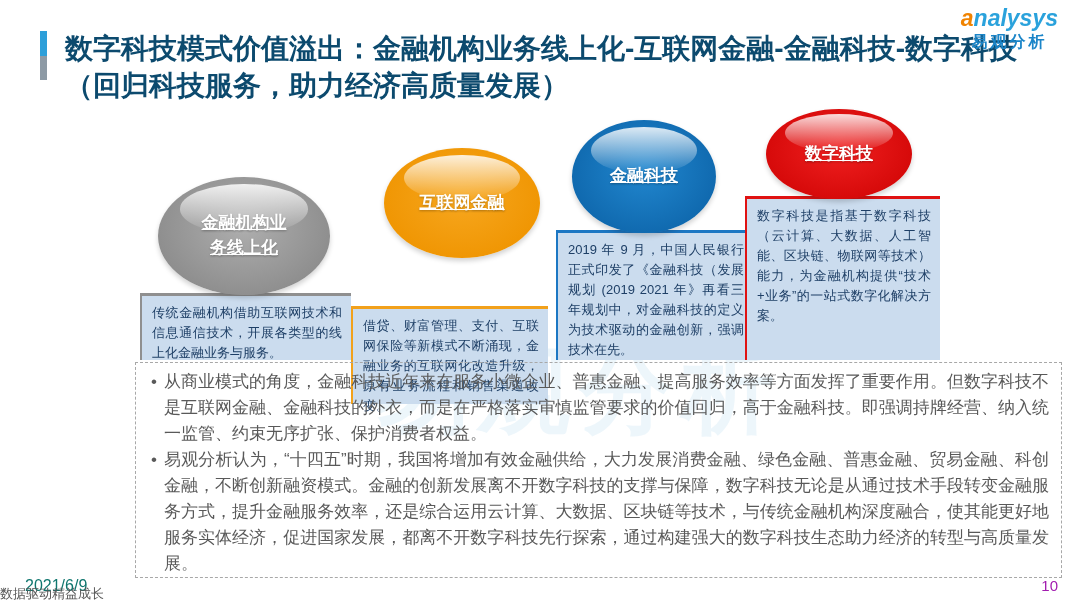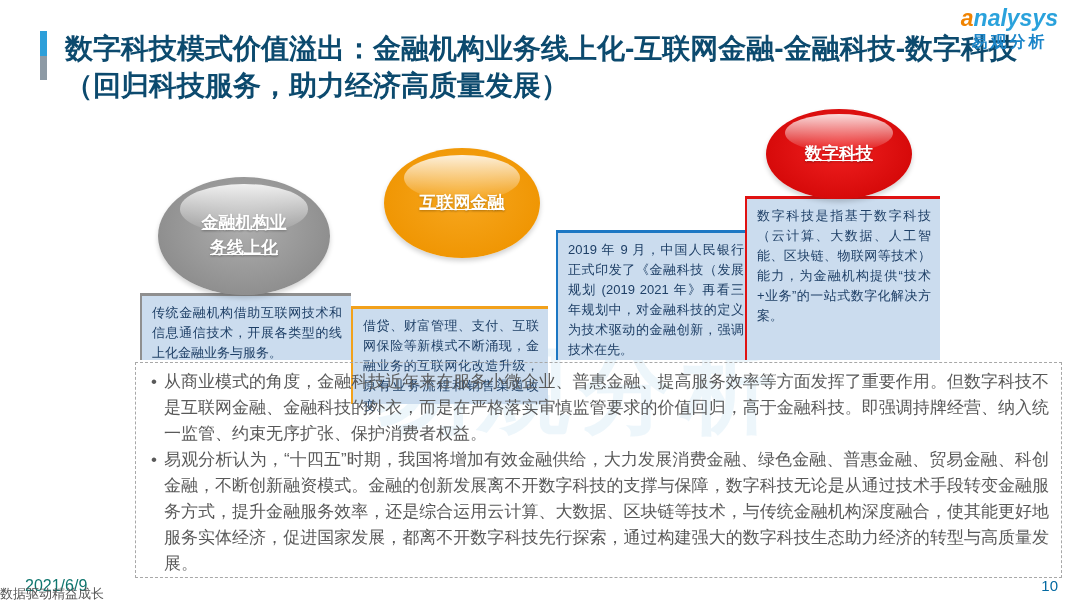--- a/index.html
+++ b/index.html
@@ -48,21 +48,21 @@
   
   .summary{position:absolute;left:135px;top:362px;width:927px;height:216px;
     border:1px dashed #a8a8a8;box-sizing:border-box;padding:6px 12px 0 8px;background:transparent;}
   .bullet{display:flex;color:#595959;font-size:17px;line-height:26px;text-align:justify;}
   .bullet .dot{flex:none;width:20px;text-align:center;color:#595959;}
   .bullet .txt{flex:1;}
   
   .footer-date{position:absolute;left:25px;top:577px;font-size:16px;color:#0f766e;}
   .footer-slogan{position:absolute;left:0;right:0;top:585px;text-align:left;
     font-size:13px;color:#555555;}
-  .footer-page{position:absolute;right:22px;top:577px;font-size:15px;color:#0369a1;}
+  .footer-page{position:absolute;right:22px;top:577px;font-size:15px;color:#a21caf;}
 </style>
 </head>
 <body>
 
 <div class="slide">
 
   <div class="watermark">易观分析</div>
 
   <div class="accent-bar"></div>
   <h1 class="title">数字科技模式价值溢出：金融机构业务线上化-互联网金融-金融科技-数字科技（回归科技服务，助力经济高质量发展）</h1>
@@ -83,20 +83,23 @@
   <div class="step s4">
     <p>数字科技是指基于数字科技（云计算、大数据、人工智能、区块链、物联网等技术）能力，为金融机构提供“技术+业务”的一站式数字化解决方案。</p>
   </div>
 
   <div class="ellipse e1">
     <span class="ellipse-label">金融机构业务线上化</span>
   </div>
   <div class="ellipse e2">
     <span class="ellipse-label">互联网金融</span>
   </div>
+  <div class="ellipse e3">
+    <span class="ellipse-label">金融科技</span>
+  </div>
   <div class="ellipse e4">
     <span class="ellipse-label">数字科技</span>
   </div>
 
   <div class="summary">
     <div class="bullet">
       <span class="dot">•</span>
       <span class="txt">从商业模式的角度，金融科技近年来在服务小微企业、普惠金融、提高服务效率等方面发挥了重要作用。但数字科技不是互联网金融、金融科技的外衣，而是在严格落实审慎监管要求的价值回归，高于金融科技。即强调持牌经营、纳入统一监管、约束无序扩张、保护消费者权益。</span>
     </div>
     <div class="bullet">

